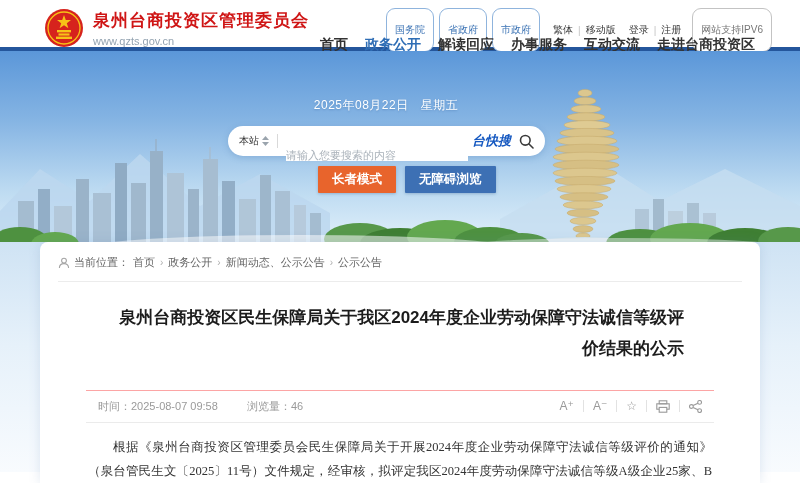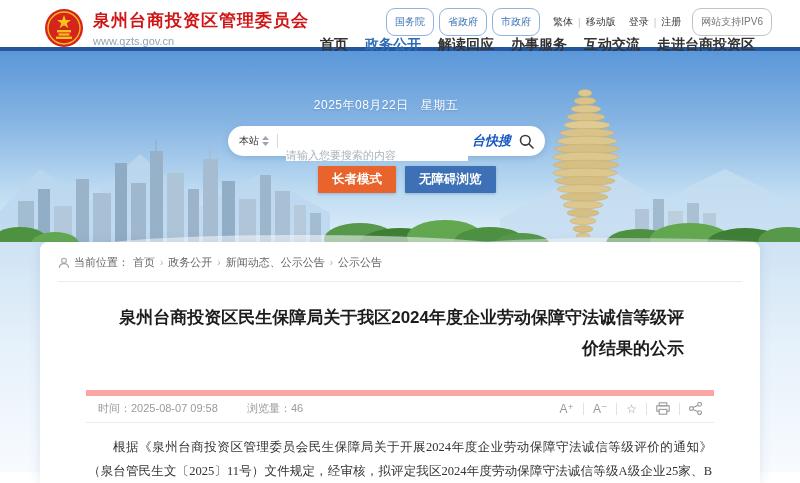--- a/index.html
+++ b/index.html
@@ -9,21 +9,21 @@
   
   .header { position:relative; height:47px; background:#fff; }
   .logo { position:absolute; left:44px; top:8px; display:flex; align-items:center; }
   .emblem { width:40px; height:40px; }
   .logo-text { margin-left:9px; }
   .site-name { font-size:17px; font-weight:bold; color:#cf1515; letter-spacing:1px; }
   .site-url { font-size:11px; color:#93a3b1; margin-top:3px; }
 
   .utility { position:absolute; top:8px; right:28px; display:flex; align-items:center; gap:5px;
     font-size:10px; color:#444; }
-  .pill { border:1px solid #8fb4dd; color:#3d74b5; border-radius:9px; padding:7px 8px;
+  .pill { border:1px solid #8fb4dd; color:#3d74b5; border-radius:9px; padding:15px 8px;
     background:#fff; line-height:12px; cursor:pointer; }
   .pill.gray { border-color:#c3c3c3; color:#777; margin-left:6px; }
   .u-links { display:flex; align-items:center; gap:5px; margin-left:8px; }
   .u-sep { color:#c5c5c5; }
   .u-link { color:#3a3a3a; cursor:pointer; }
 
   .nav { position:absolute; left:320px; top:36px; display:flex; gap:17px;
     font-size:14px; font-weight:bold; color:#333; }
   .nav-item { cursor:pointer; white-space:nowrap; }
   .nav-item.active { color:#2e6db5; }
@@ -65,21 +65,21 @@
 
   .breadcrumb { display:flex; align-items:center; gap:4px; padding-top:13px;
     font-size:11px; color:#666; }
   .crumb { cursor:pointer; }
   .crumb-sep { color:#b0b0b0; font-size:10px; margin:0 1px; }
   .bc-line { border-top:1px solid #ececec; margin-top:11px; }
 
   .article-title { margin:20px 58px 0; text-align:right; font-size:17px; font-weight:bold;
     color:#1c1c1c; line-height:1.85; }
 
-  .meta { margin:25px 28px 0; border-top:6px solid #fca5a5; border-bottom:1px solid #ebebeb;
+  .meta { margin:25px 28px 0; border-top:1px solid #fca5a5; border-bottom:1px solid #ebebeb;
     height:33px; display:flex; align-items:center; justify-content:space-between; padding:0 12px; }
   .meta-left { font-size:11px; color:#9a9a9a; }
   .meta-left b { font-weight:normal; margin-right:26px; }
   .meta-right { display:flex; align-items:center; gap:9px; color:#999; }
   .tool { font-size:12px; cursor:pointer; color:#999; display:flex; align-items:center; }
   .tool-sep { width:1px; height:12px; background:#e2e2e2; }
 
   .article-body { margin:12px 30px 0; font-size:12.5px; color:#333; line-height:1.95;
     text-indent:2em; text-align:justify;
     font-family:"Liberation Serif","DejaVu Serif",serif; }

